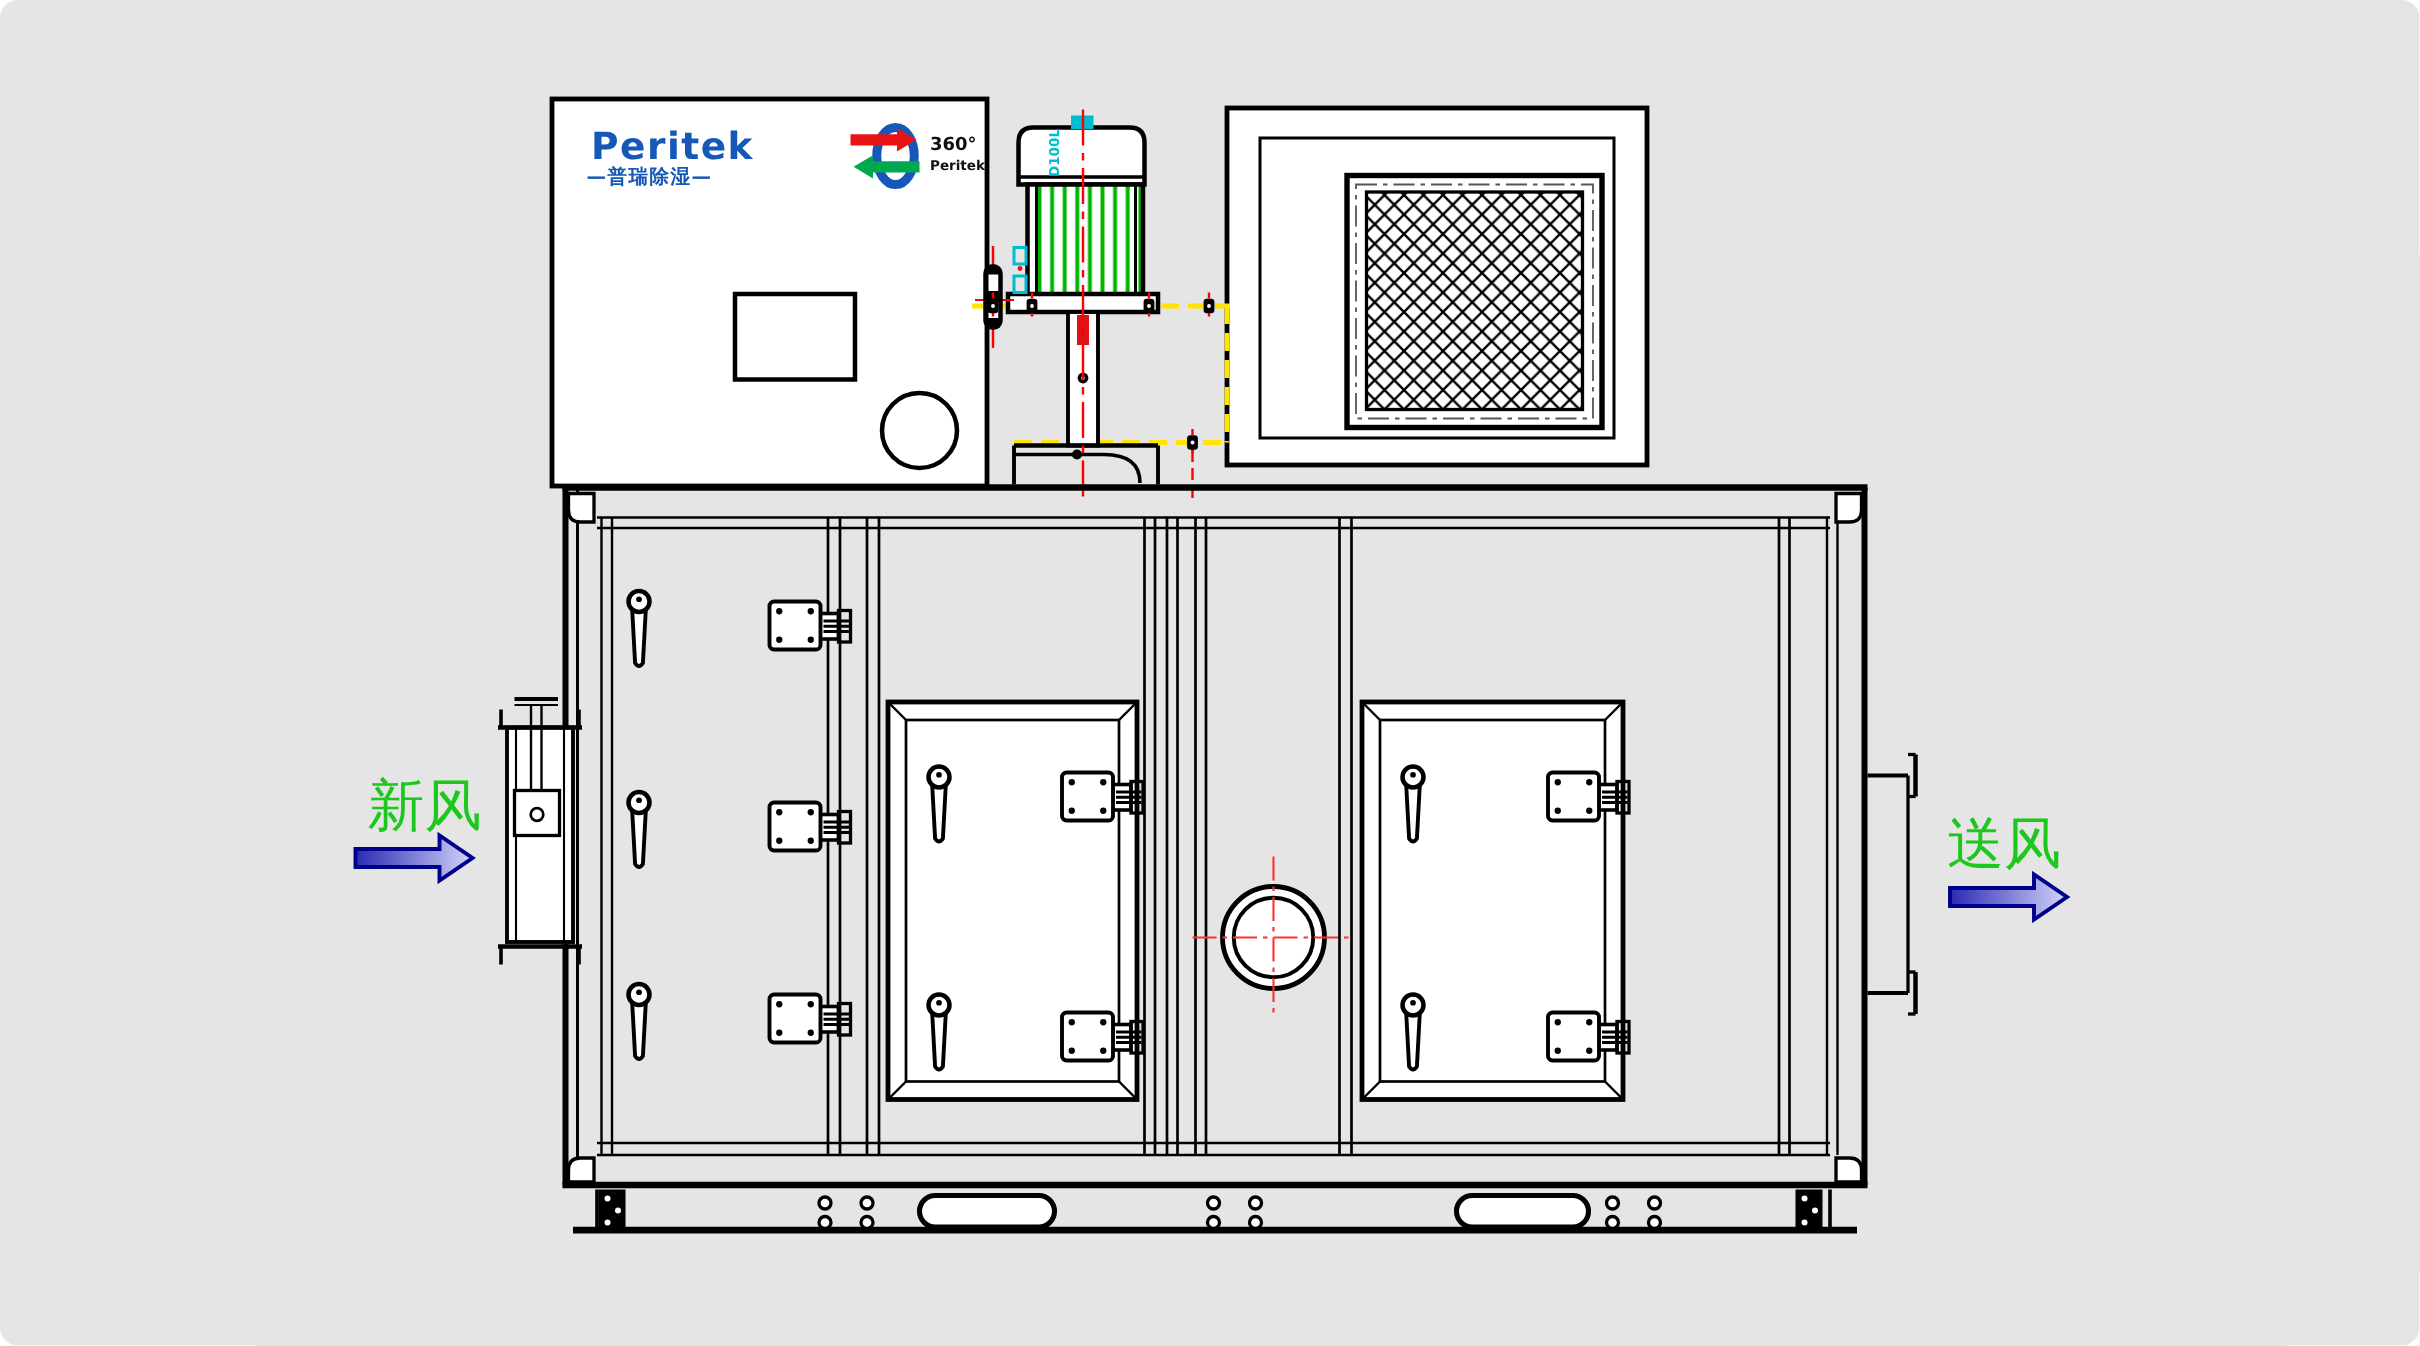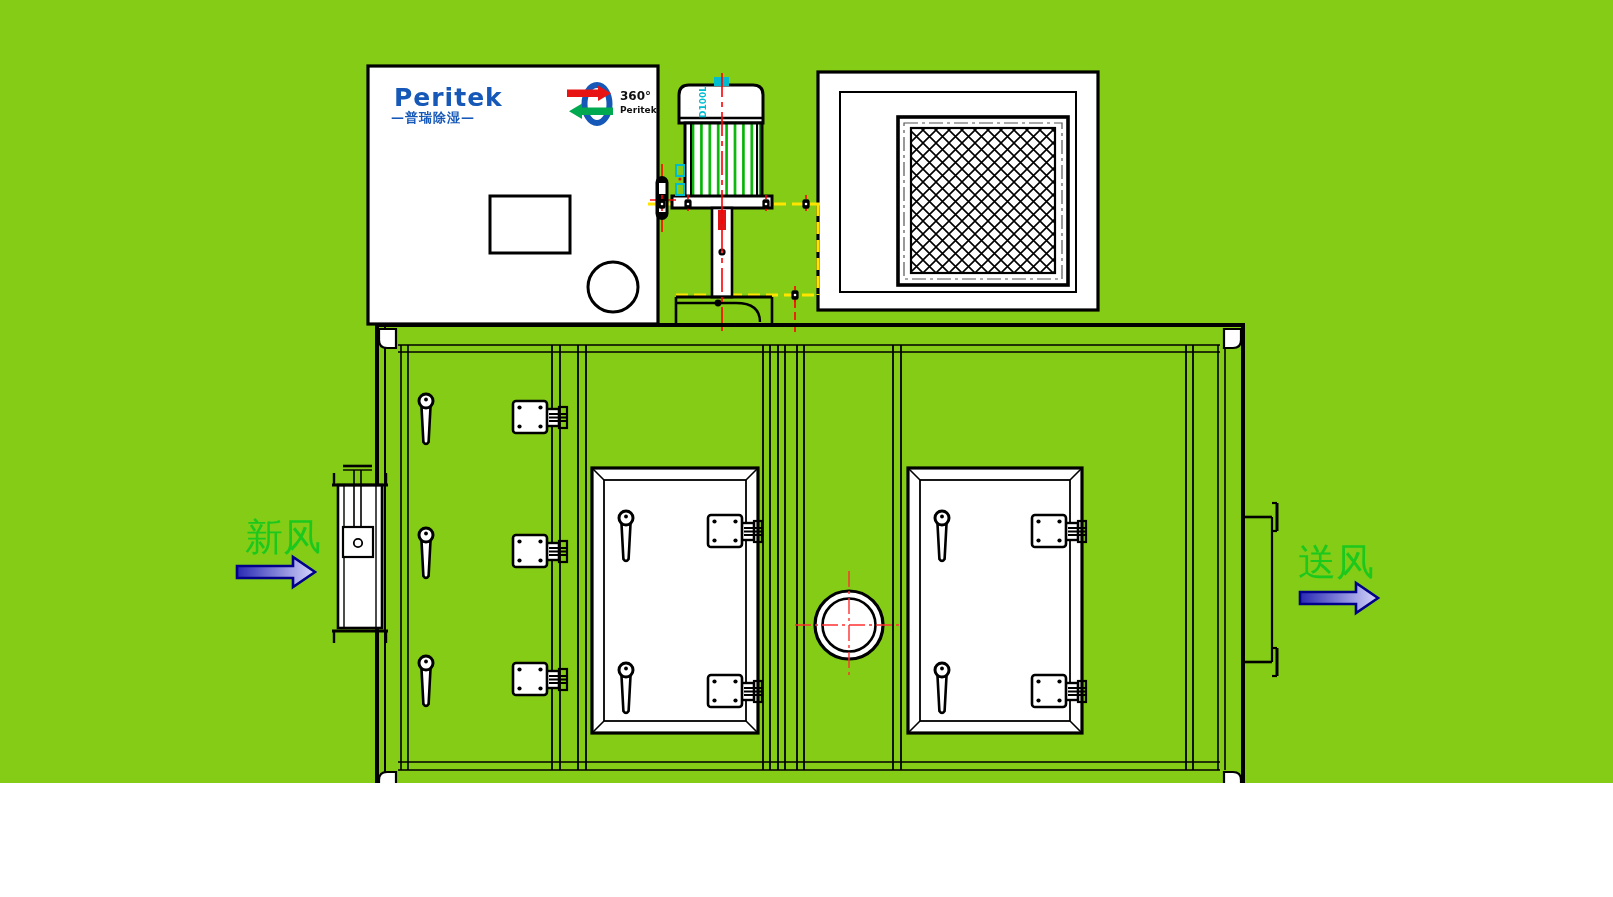--- a/index.html
+++ b/index.html
@@ -1,17 +1,17 @@
 <!DOCTYPE html>
 <html><head>
 <meta charset="utf-8">
 <style>
   html,body{margin:0;padding:0;background:#ffffff;}
-  .canvas{position:relative;width:1613px;height:783px;background:#84cc16;overflow:hidden;
-          font-family:"DejaVu Sans","Liberation Sans",sans-serif;}
+  .canvas{position:relative;width:1613px;height:897px;background:#e5e5e5;overflow:hidden;
+          font-family:"DejaVu Sans","Liberation Sans",sans-serif;border-radius:12px;}
   svg{display:block;}
   text{font-family:"DejaVu Sans","Liberation Sans",sans-serif;}
   .cad-label{font-size:38px;}
   .brand{font-weight:bold;font-size:25px;letter-spacing:1px;}
   .brand-sub{font-weight:bold;font-size:13px;letter-spacing:1px;}
   .emblem-t1{font-weight:bold;font-size:12px;}
   .emblem-t2{font-weight:bold;font-size:9px;}
   .motor-model{font-size:9px;font-weight:bold;}
 </style>
 </head>

